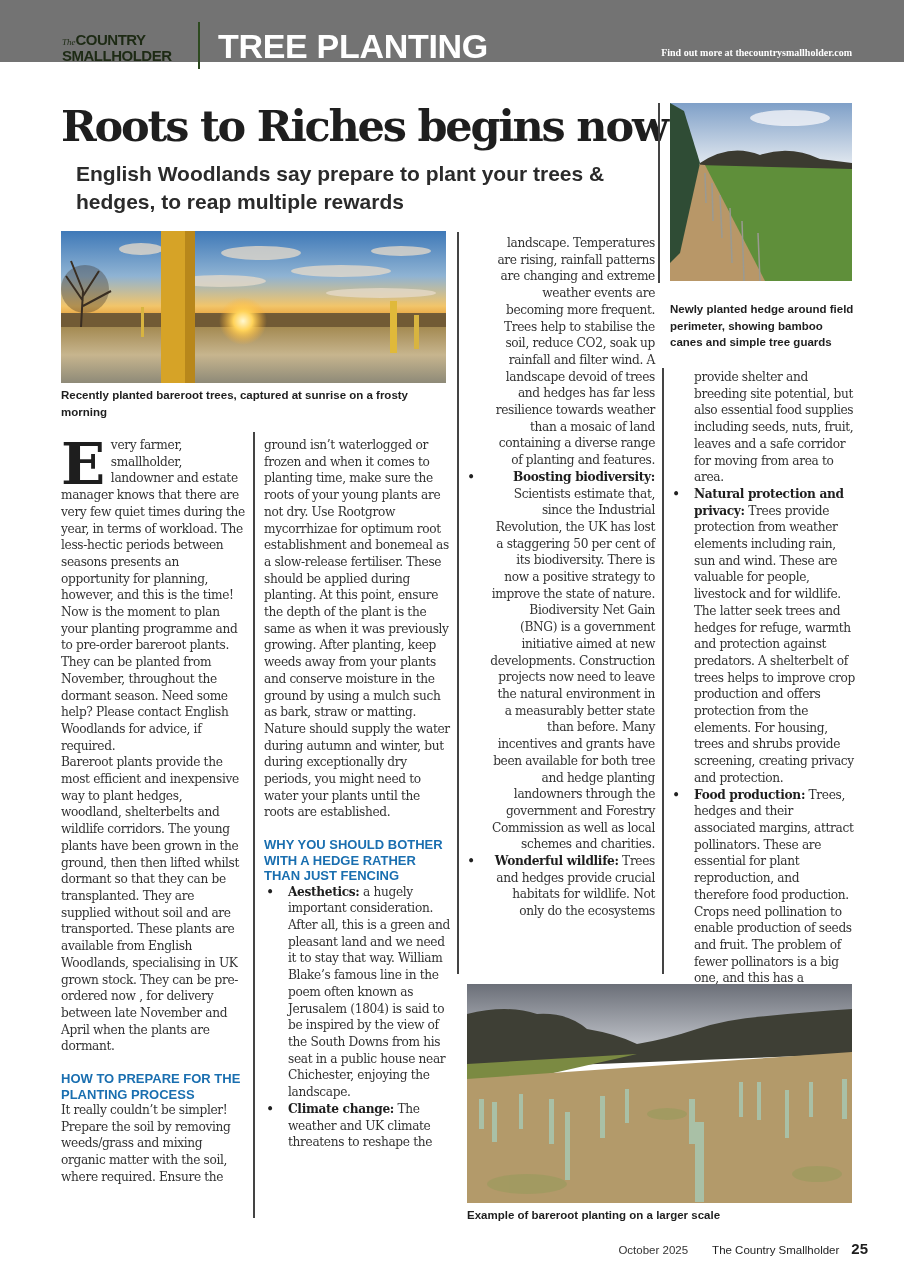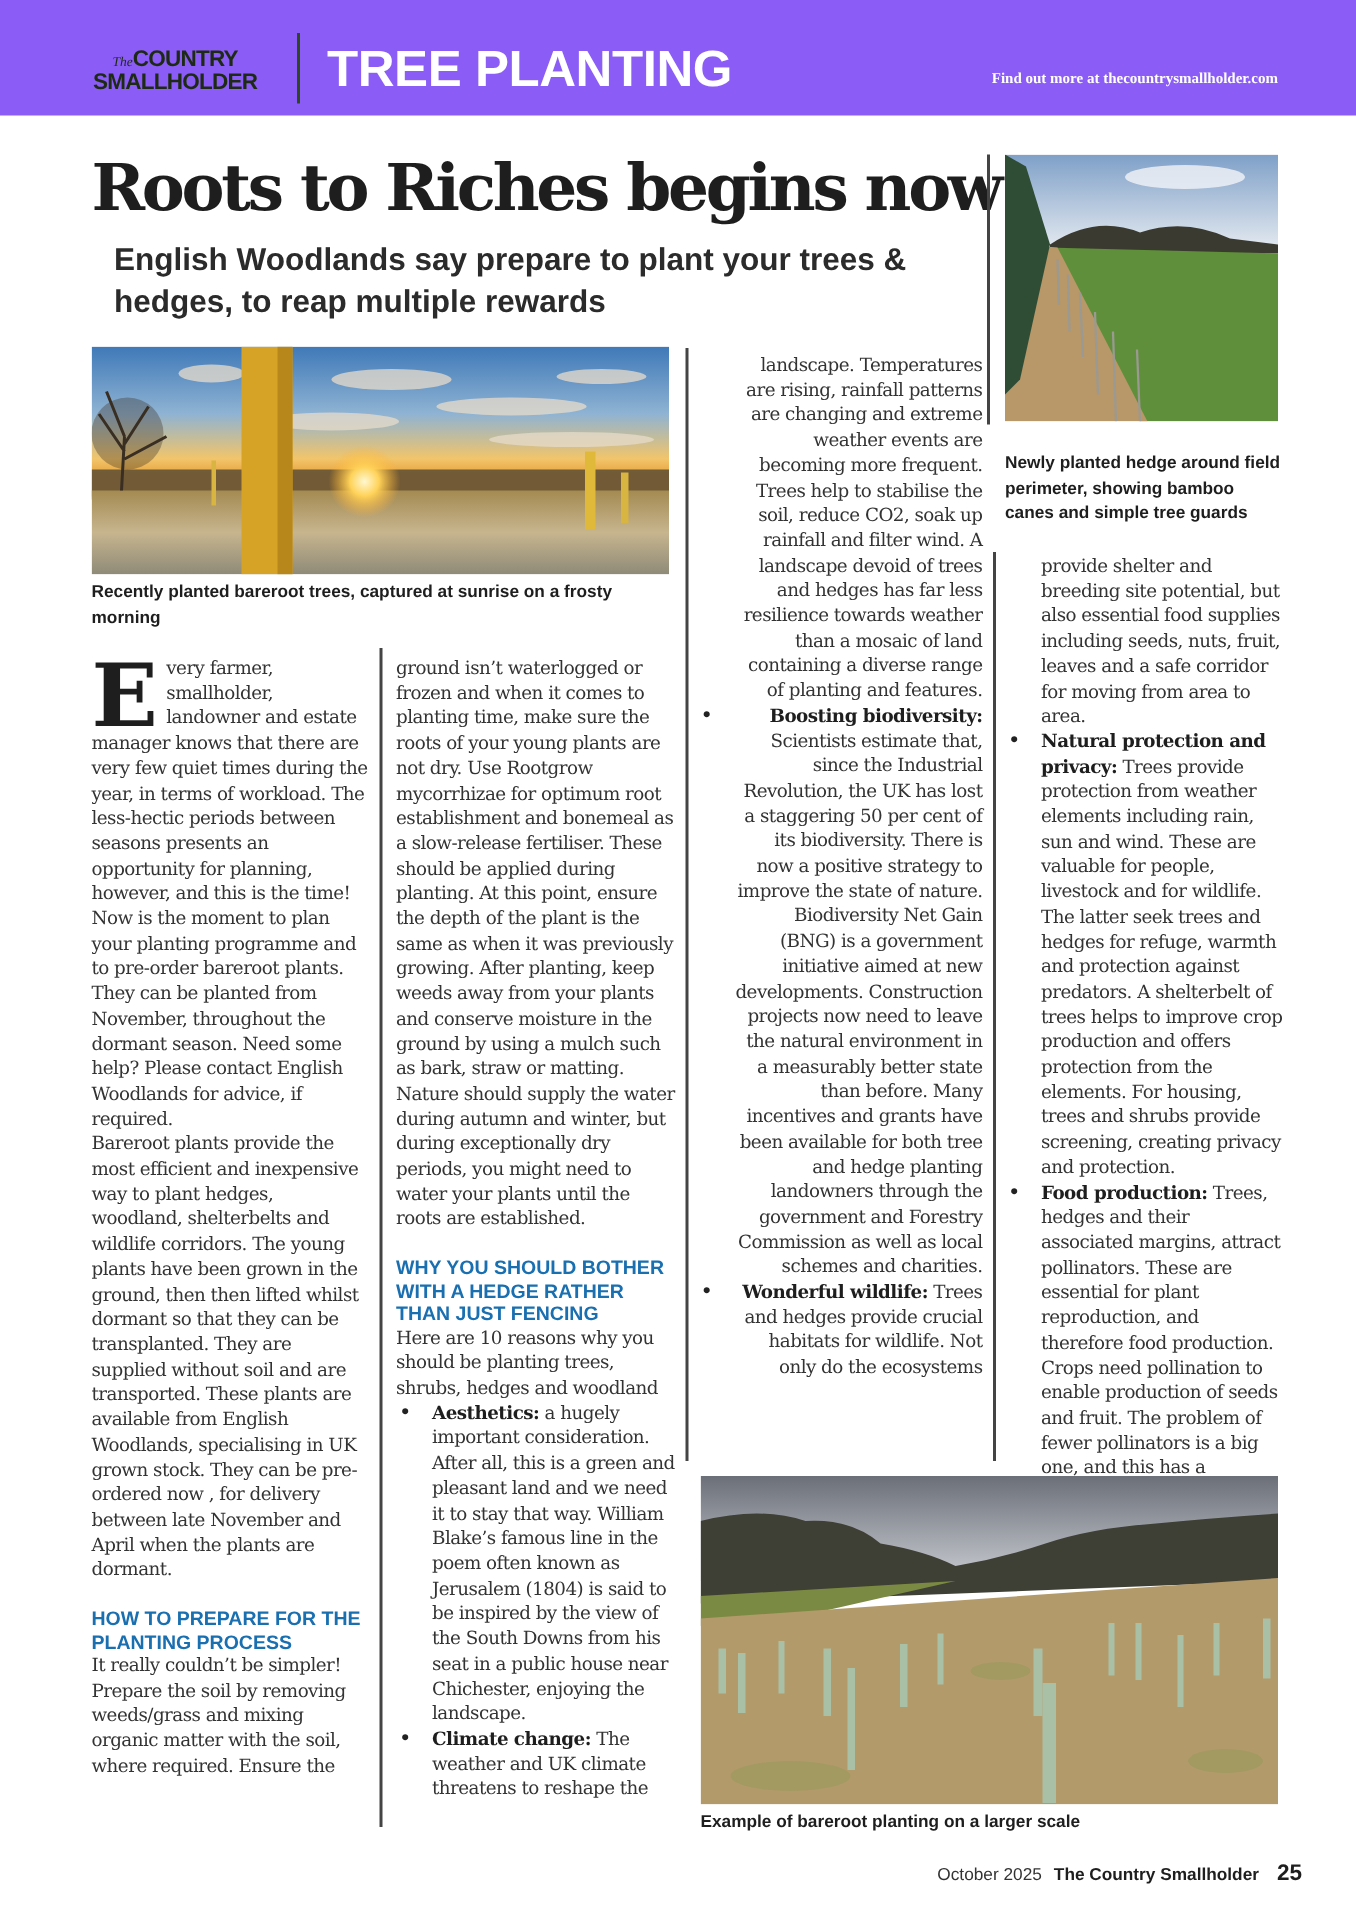--- a/index.html
+++ b/index.html
@@ -1,19 +1,19 @@
 <!DOCTYPE html>
 <html><head>
 <meta charset="utf-8">
 <style>
   * { box-sizing: border-box; margin: 0; padding: 0; }
   html, body { width: 904px; height: 1280px; background: #ffffff; overflow: hidden; }
   body { position: relative; font-family: "DejaVu Serif", serif; color: #2a2a2a; }
 
-  .header { position: absolute; left: 0; top: 0; width: 904px; height: 77px; background: #8b5cf6; text-align: center; }
+  .header { position: absolute; left: 0; top: 0; width: 904px; height: 62px; background: #737373; }
   .logo { position: absolute; left: 62px; top: 33px; font-family: "Liberation Sans", sans-serif; font-weight: 900; color: #1d2a14; font-size: 15px; line-height: 13px; letter-spacing: -0.5px; }
   .logo .the { font-family: "Liberation Serif", serif; font-style: italic; font-size: 9px; font-weight: normal; letter-spacing: 0; }
   .logo-divider { position: absolute; left: 198px; top: 22px; width: 2px; height: 47px; background: #2d4a1f; }
   .section-title { position: absolute; left: 218px; top: 26px; font-family: "Liberation Sans", sans-serif; font-weight: 700; color: #ffffff; font-size: 34px; line-height: 40px; letter-spacing: -0.3px; }
   .findout { position: absolute; right: 52px; top: 47px; font-family: Liberation Serif, serif; font-weight: 700; color: #ffffff; font-size: 10px; }
 
   .headline { position: absolute; left: 61px; top: 98px; font-family: "DejaVu Serif", serif; font-weight: 700; font-size: 43px; line-height: 56px; color: #1e1e1e; letter-spacing: -2.2px; }
   .standfirst { position: absolute; left: 76px; top: 160px; width: 560px; font-family: "Liberation Sans", sans-serif; font-size: 21px; line-height: 28px; color: #2b2b2b; font-weight: 600; }
 
   .vrule { position: absolute; width: 1.5px; background: #444; }
@@ -24,21 +24,21 @@
   .col { position: absolute; font-family: "DejaVu Serif", serif; font-size: 12.2px; line-height: 16.7px; color: #333; letter-spacing: -0.35px; }
   .col p { margin: 0; }
   .subhead { font-family: "Liberation Sans", sans-serif; font-weight: 700; color: #1a6fb0; font-size: 13px; line-height: 15.5px; text-transform: uppercase; letter-spacing: 0; margin-top: 16px; }
   .dropcap { float: left; font-family: "DejaVu Serif", serif; font-weight: 900; font-size: 58px; line-height: 46px; color: #1e1e1e; margin: 4px 6px 0 0; }
   .bullets { list-style: none; }
   .bullets li { position: relative; padding-left: 24px; }
   .bullets li::before { content: "\2022"; position: absolute; left: 2px; top: 0; font-size: 14px; color: #222; }
   .bullets b { color: #1e1e1e; }
 
   .footer { position: absolute; right: 36px; top: 1240px; font-family: "Liberation Sans", sans-serif; font-size: 11.5px; color: #333; }
-  .footer .pub { font-weight: 700; color: #1e1e1e; margin-left: 8px; }
+  .footer .pub { font-weight: 400; color: #1e1e1e; margin-left: 24px; }
   .footer .pg { font-weight: 700; color: #1e1e1e; margin-left: 12px; font-size: 15px; }
 </style>
 </head>
 <body>
 
 <div class="header" data-name="section-header-bar">
   <div class="logo" data-name="magazine-logo">
     <span class="the" data-name="logo-the">The</span><span data-name="logo-line1">COUNTRY</span><br>
     <span data-name="logo-line2">SMALLHOLDER</span>
   </div>
@@ -168,21 +168,20 @@
     <span class="dropcap" data-name="drop-cap">E</span><span>very farmer, smallholder, landowner and estate manager knows that there are very few quiet times during the year, in terms of workload. The less-hectic periods between seasons presents an opportunity for planning, however, and this is the time! Now is the moment to plan your planting programme and to pre-order bareroot plants. They can be planted from November, throughout the dormant season. Need some help? Please contact English Woodlands for advice, if required.</span>
   </p>
   <p data-name="bareroot-paragraph">Bareroot plants provide the most efficient and inexpensive way to plant hedges, woodland, shelterbelts and wildlife corridors. The young plants have been grown in the ground, then then lifted whilst dormant so that they can be transplanted. They are supplied without soil and are transported. These plants are available from English Woodlands, specialising in UK grown stock. They can be pre-ordered now , for delivery between late November and April when the plants are dormant.</p>
   <div class="subhead" data-name="subhead-prepare">HOW TO PREPARE FOR THE PLANTING PROCESS</div>
   <p data-name="prepare-paragraph-start">It really couldn’t be simpler! Prepare the soil by removing weeds/grass and mixing organic matter with the soil, where required. Ensure the</p>
 </div>
 
 <div class="col" data-name="article-column-2" style="left:264px; top:437px; width:188px;">
   <p data-name="prepare-paragraph-cont">ground isn’t waterlogged or frozen and when it comes to planting time, make sure the roots of your young plants are not dry. Use Rootgrow mycorrhizae for optimum root establishment and bonemeal as a slow-release fertiliser. These should be applied during planting. At this point, ensure the depth of the plant is the same as when it was previously growing. After planting, keep weeds away from your plants and conserve moisture in the ground by using a mulch such as bark, straw or matting. Nature should supply the water during autumn and winter, but during exceptionally dry periods, you might need to water your plants until the roots are established.</p>
   <div class="subhead" data-name="subhead-why-hedge">WHY YOU SHOULD BOTHER WITH A HEDGE RATHER THAN JUST FENCING</div>
-  <p data-name="why-hedge-intro">Here are 10 reasons why you should be planting trees, shrubs, hedges and woodland</p>
   <ul class="bullets" data-name="reasons-list">
     <li data-name="reason-aesthetics"><b>Aesthetics:</b><span> a hugely important consideration. After all, this is a green and pleasant land and we need it to stay that way. William Blake’s famous line in the poem often known as Jerusalem (1804) is said to be inspired by the view of the South Downs from his seat in a public house near Chichester, enjoying the landscape.</span></li>
     <li data-name="reason-climate-change"><b>Climate change:</b><span> The weather and UK climate threatens to reshape the</span></li>
   </ul>
 </div>
 
 <div class="col" data-name="article-column-3" style="left:465px; top:235px; width:190px;text-align:right;">
   <ul class="bullets" data-name="reasons-list-cont">
     <li data-name="reason-climate-change-cont" style="list-style:none;"><span>landscape. Temperatures are rising, rainfall patterns are changing and extreme weather events are becoming more frequent. Trees help to stabilise the soil, reduce CO2, soak up rainfall and filter wind. A landscape devoid of trees and hedges has far less resilience towards weather than a mosaic of land containing a diverse range of planting and features.</span></li>
     <li data-name="reason-biodiversity"><b>Boosting biodiversity:</b><span> Scientists estimate that, since the Industrial Revolution, the UK has lost a staggering 50 per cent of its biodiversity. There is now a positive strategy to improve the state of nature. Biodiversity Net Gain (BNG) is a government initiative aimed at new developments. Construction projects now need to leave the natural environment in a measurably better state than before. Many incentives and grants have been available for both tree and hedge planting landowners through the government and Forestry Commission as well as local schemes and charities.</span></li>

